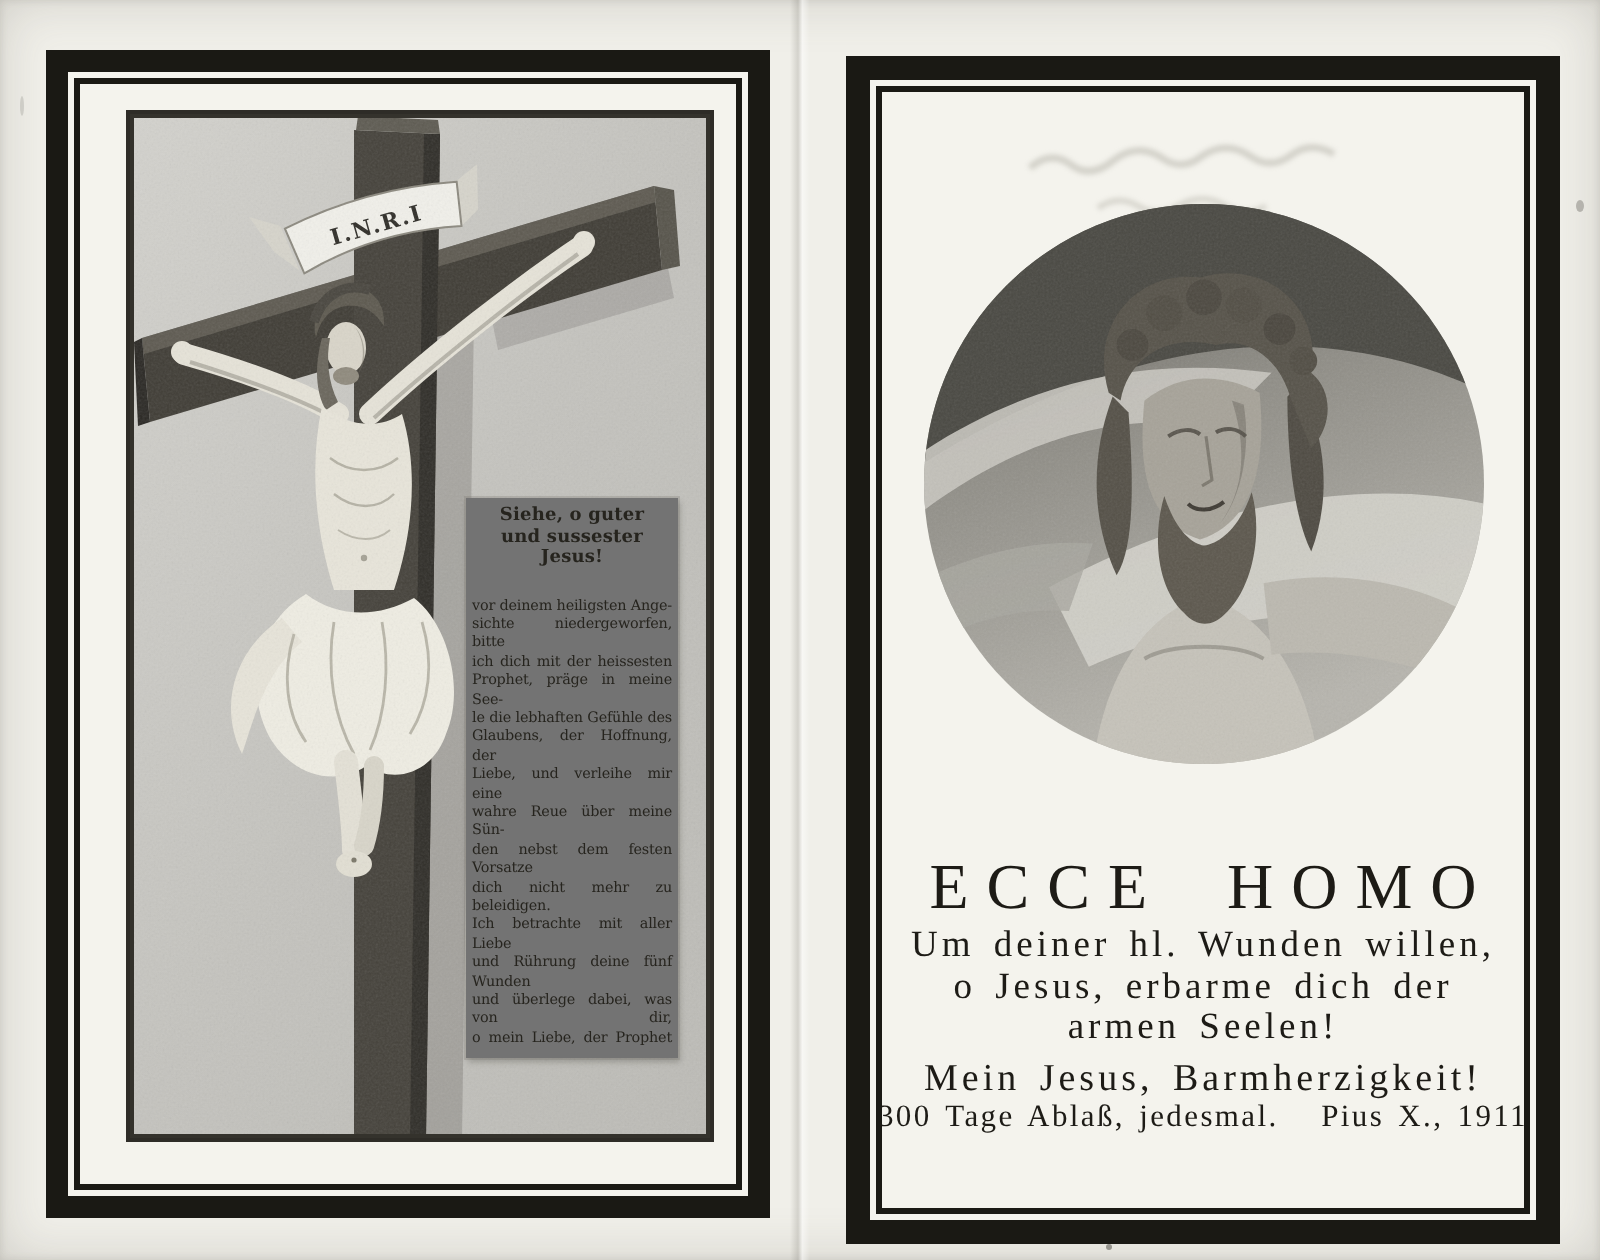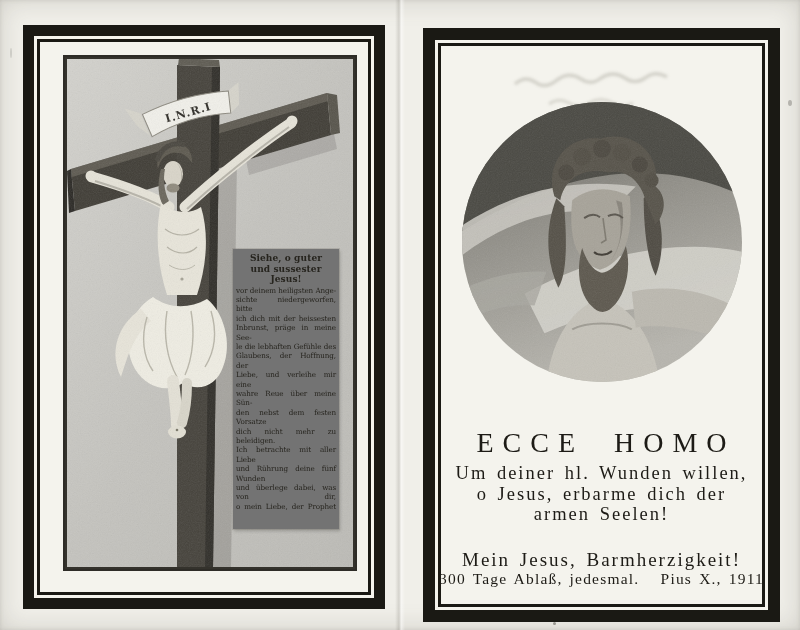--- a/index.html
+++ b/index.html
@@ -28,37 +28,37 @@
     outline:2px solid #2e2c27;background:#c6c5c0;
   }
   .photo svg{display:block;width:100%;height:100%;}
   .prayer-box{
     position:absolute;left:168px;top:192px;width:106px;height:280px;
     background:#737373;box-shadow:0 0 0 1px rgba(120,117,108,.25), 1px 2px 3px rgba(40,38,33,.25);
     padding:4px 3px;box-sizing:border-box;color:#26241e;overflow:hidden;
     font-family:"DejaVu Serif", serif;
   }
   .prayer-heading div{font-size:9px;line-height:10.5px;font-weight:700;text-align:center;letter-spacing:.1px;}
-  .prayer-body{margin-top:1px;}
+  .prayer-body{margin-top:13px;}
   .prayer-body div{
     font-size:7.2px;line-height:9.4px;letter-spacing:-.1px;
     text-align:justify;text-align-last:justify;-moz-text-align-last:justify;
   }
 
   
   .oval-photo{position:absolute;left:26px;top:61px;width:282px;height:282px;margin:0;}
   .oval-photo svg{display:block;width:100%;height:100%;}
   .ghost{position:absolute;left:62px;top:14px;width:220px;height:62px;filter:blur(1.4px);opacity:.5;}
   .caption{position:absolute;left:0;top:390px;width:100%;text-align:center;color:#1d1b16;}
   .caption-title{
-    font-size:28px;line-height:26px;font-weight:400;
+    font-size:32px;line-height:26px;font-weight:400;
     letter-spacing:9px;word-spacing:14px;margin:0 0 7px 0;text-indent:9px;
   }
   .caption-prayer div{font-size:18.5px;line-height:20.5px;letter-spacing:2px;word-spacing:3px;}
-  .invocation{margin-top:24px;font-size:19px;line-height:21px;letter-spacing:2px;word-spacing:3px;}
+  .invocation{margin-top:4px;font-size:19px;line-height:21px;letter-spacing:2px;word-spacing:3px;}
   .indulgence{margin-top:0;font-size:15.5px;line-height:17px;letter-spacing:1.2px;word-spacing:2px;white-space:pre;}
 </style>
 </head>
 <body>
 
 <div class="page">
   <div class="crease"></div>
 
   <section class="panel panel-left">
     <div class="inner-line"></div>
@@ -147,21 +147,21 @@
 
       <div class="prayer-box">
         <div class="prayer-heading">
           <div>Siehe, o guter</div>
           <div>und sussester Jesus!</div>
         </div>
         <div class="prayer-body">
           <div>vor deinem heiligsten Ange-</div>
           <div>sichte niedergeworfen, bitte</div>
           <div>ich dich mit der heissesten</div>
-          <div>Inbrunst, präge in meine See-</div>
+          <div>Prophet, präge in meine See-</div>
           <div>le die lebhaften Gefühle des</div>
           <div>Glaubens, der Hoffnung, der</div>
           <div>Liebe, und verleihe mir eine</div>
           <div>wahre Reue über meine Sün-</div>
           <div>den nebst dem festen Vorsatze</div>
           <div>dich nicht mehr zu beleidigen.</div>
           <div>Ich betrachte mit aller Liebe</div>
           <div>und Rührung deine fünf Wunden</div>
           <div>und überlege dabei, was von dir,</div>
           <div>o mein Liebe, der Prophet</div>

